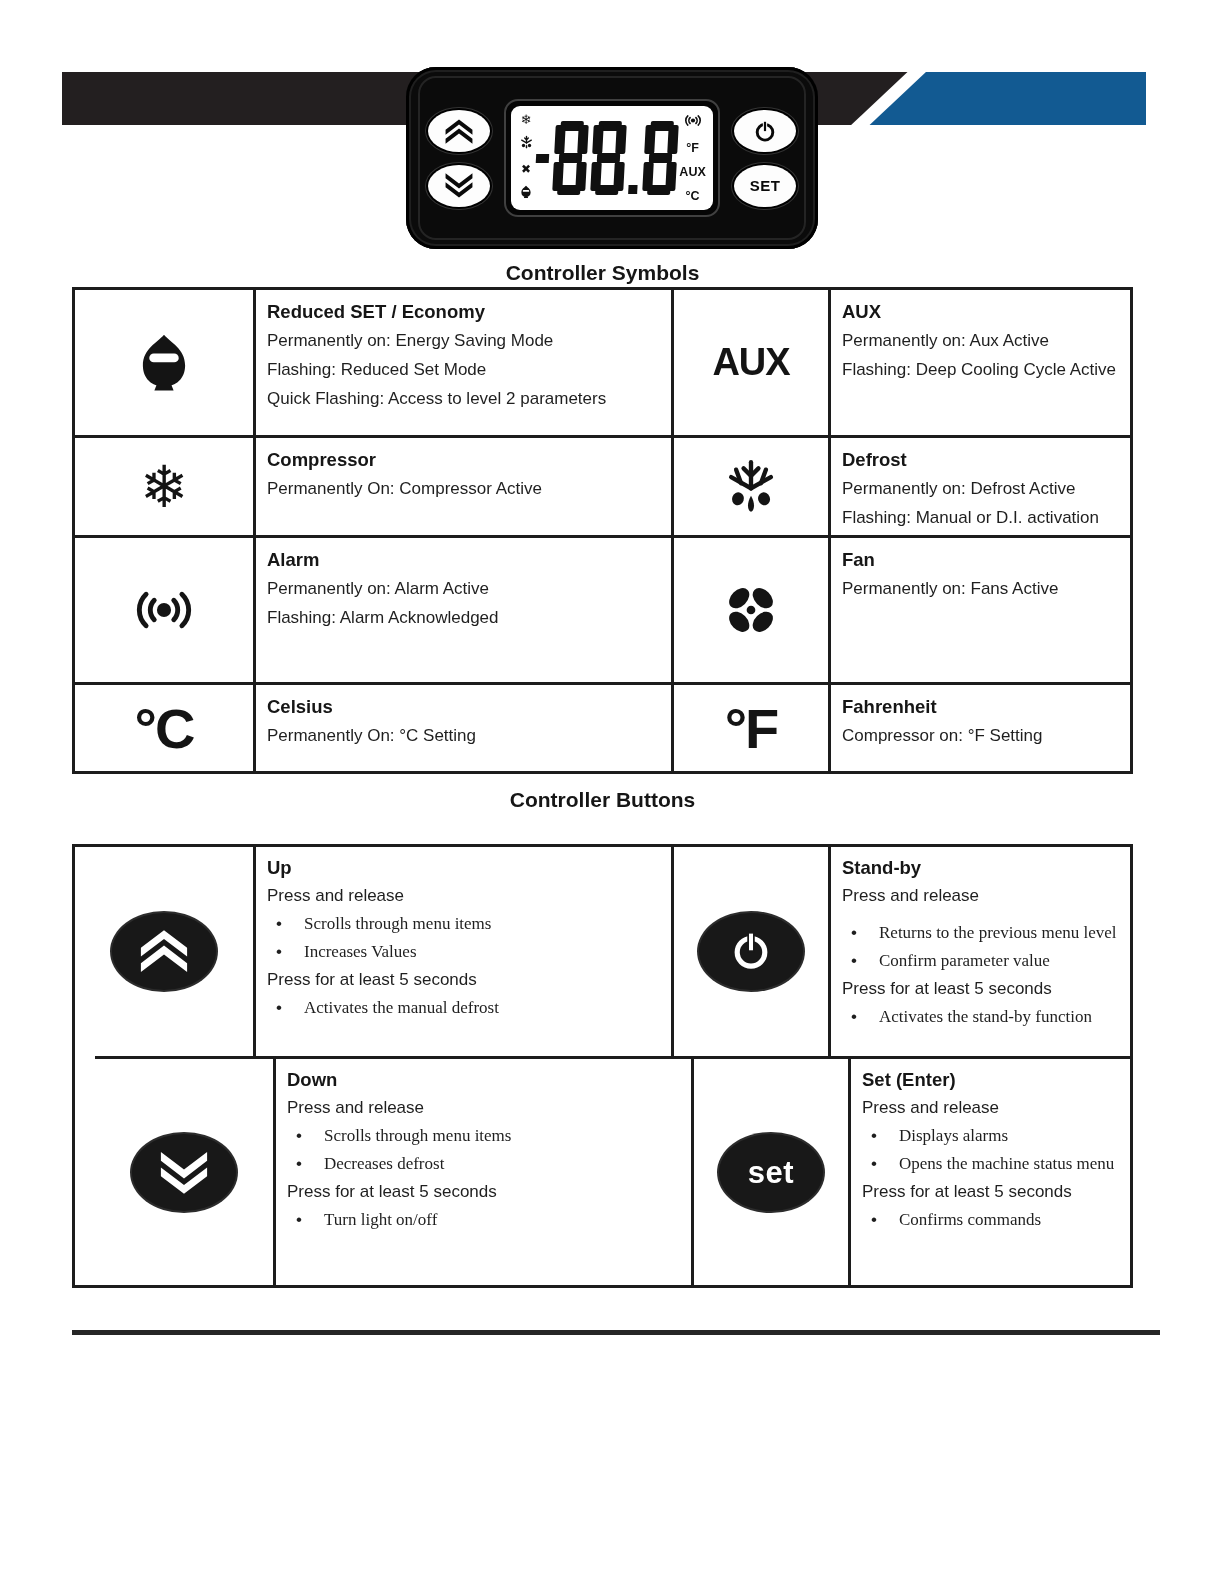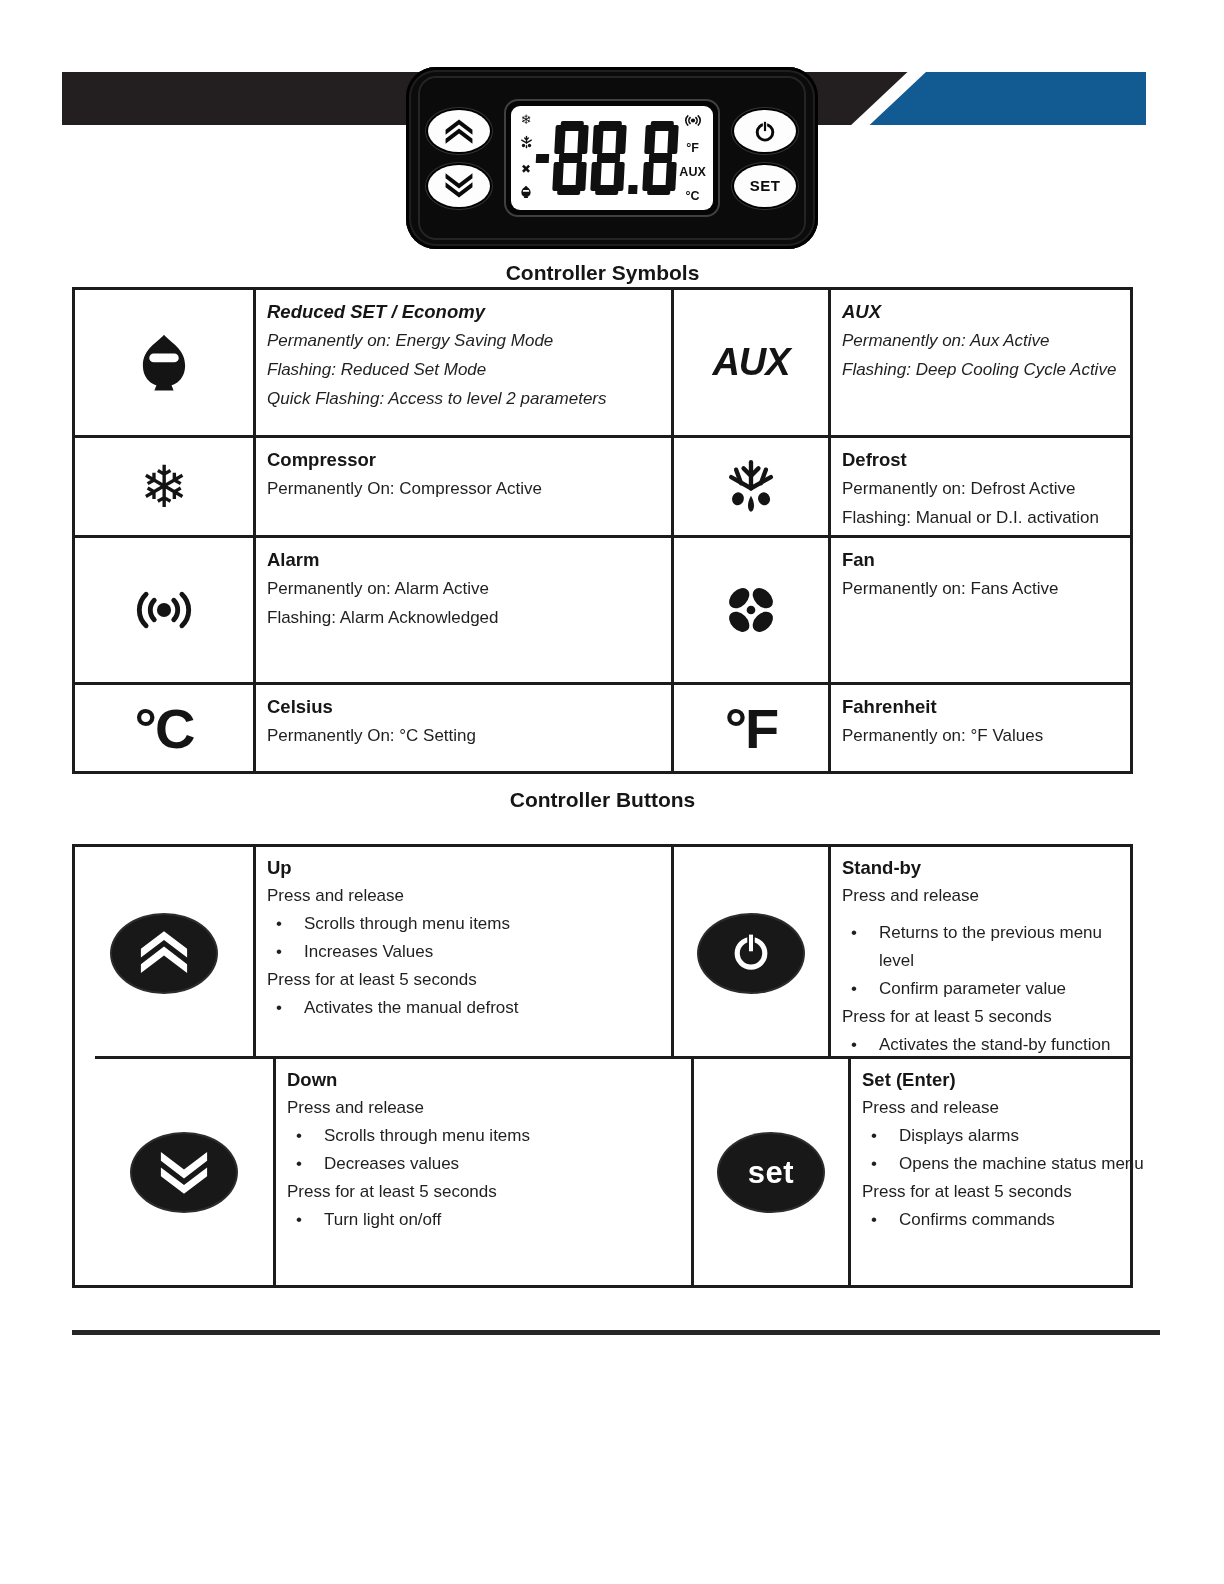--- a/index.html
+++ b/index.html
@@ -57,23 +57,23 @@
   .cell{box-sizing:border-box;min-width:0;}
   .cell + .cell{border-left:3px solid #1c1c1c;}
   .icon-cell{display:flex;align-items:center;justify-content:center;}
   .text-cell{padding:7px 4px 0 11px;}
   .c-title{font-weight:bold;font-size:18.5px;line-height:29px;color:#161616;}
   .c-line{font-size:17px;line-height:29px;color:#1f1f1f;}
   .btn-cell .c-title,.btn-cell .c-line{line-height:28px;}
   .b-row{display:flex;font-size:17px;line-height:28px;color:#1f1f1f;}
   .b-dot{flex:0 0 37px;padding-left:9px;box-sizing:border-box;}
   .b-dot::before{content:"•";}
-  .b-text{flex:1;}
-  
-  .r-sym1{height:145px;font-style:italic;} .r-sym2{height:100px;} .r-sym3{height:147px;} .r-sym4{height:89px;}
+  .b-text{flex:1;font-family:Liberation Serif, serif;}
+  
+  .r-sym1{height:145px;} .r-sym2{height:100px;} .r-sym3{height:147px;} .r-sym4{height:89px;}
   
   .r-btn1{height:209px;} .r-btn2{height:229px;margin-left:20px;}
   .snow-glyph{font-family:"DejaVu Sans",sans-serif;font-size:58px;color:#141414;line-height:58px;}
   .aux-big{font-weight:bold;font-size:38px;color:#141414;letter-spacing:-1px;}
   .deg-big{font-weight:bold;font-size:56px;color:#141414;letter-spacing:-2px;}
   .tbl-oval{width:104px;height:77px;background:#181818;border-radius:50%;
     display:flex;align-items:center;justify-content:center;box-shadow:0 0 0 2px #2c2c2c;}
   .set-text{color:#fff;font-weight:bold;font-size:31px;line-height:31px;letter-spacing:0.5px;}
   
   .footer-rule{margin:42px 0 0 72px;width:1088px;height:5px;background:#262626;}
@@ -299,21 +299,21 @@
     </div>
     <div class="cell text-cell">
       <div class="c-title">Celsius</div>
       <div class="c-line">Permanently On: °C Setting</div>
     </div>
     <div class="cell icon-cell">
       <span class="deg-big">°F</span>
     </div>
     <div class="cell text-cell">
       <div class="c-title">Fahrenheit</div>
-      <div class="c-line">Permanently on: °F Values</div>
+      <div class="c-line">Compressor on: °F Setting</div>
     </div>
   </div>
 </div>
 
 <div class="section-h second" style="margin-top:12px;">Controller Buttons</div>
 
 <div class="tbl" style="margin-top:30px;">
 
   <div class="tbl-row r-btn1">
     <div class="cell icon-cell">
@@ -385,21 +385,21 @@
     </div>
     <div class="cell text-cell btn-cell">
       <div class="c-title">Down</div>
       <div class="c-line">Press and release</div>
       <div class="b-row">
           <span class="b-dot"></span>
           <span class="b-text">Scrolls through menu items</span>
         </div>
       <div class="b-row">
           <span class="b-dot"></span>
-          <span class="b-text">Decreases values</span>
+          <span class="b-text">Decreases defrost</span>
         </div>
       <div class="c-line">Press for at least 5 seconds</div>
       <div class="b-row">
           <span class="b-dot"></span>
           <span class="b-text">Turn light on/off</span>
         </div>
     </div>
     <div class="cell icon-cell">
       <div class="tbl-oval">
         <span class="set-text">set</span>

